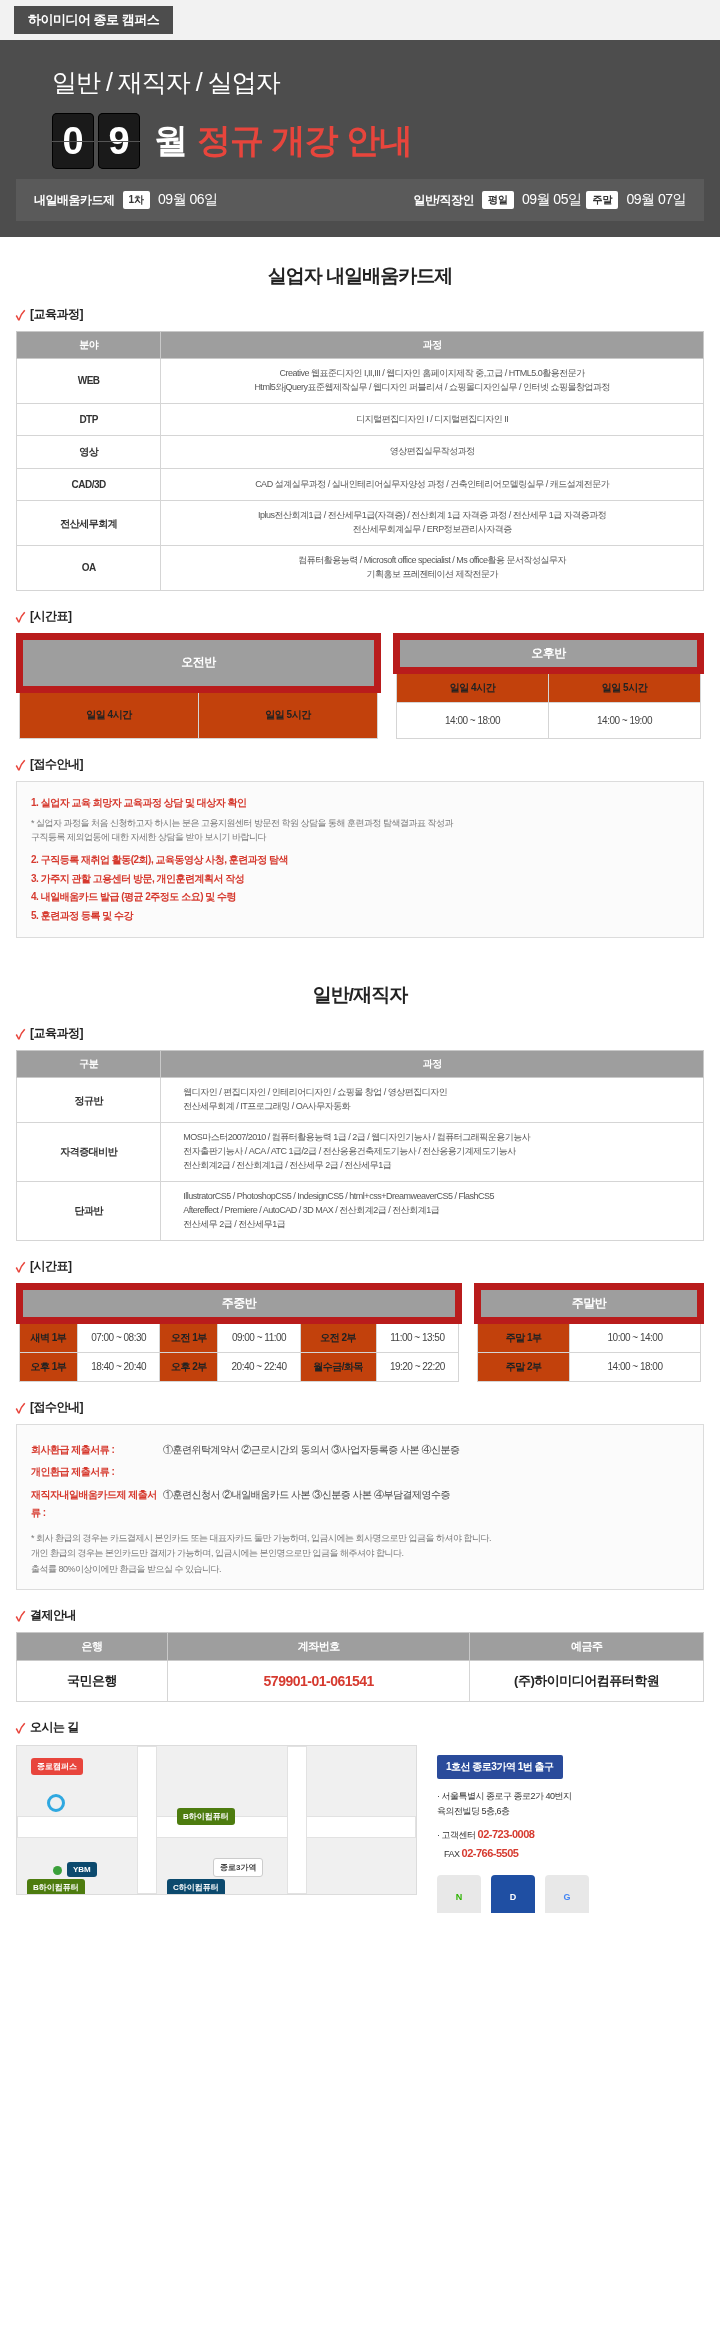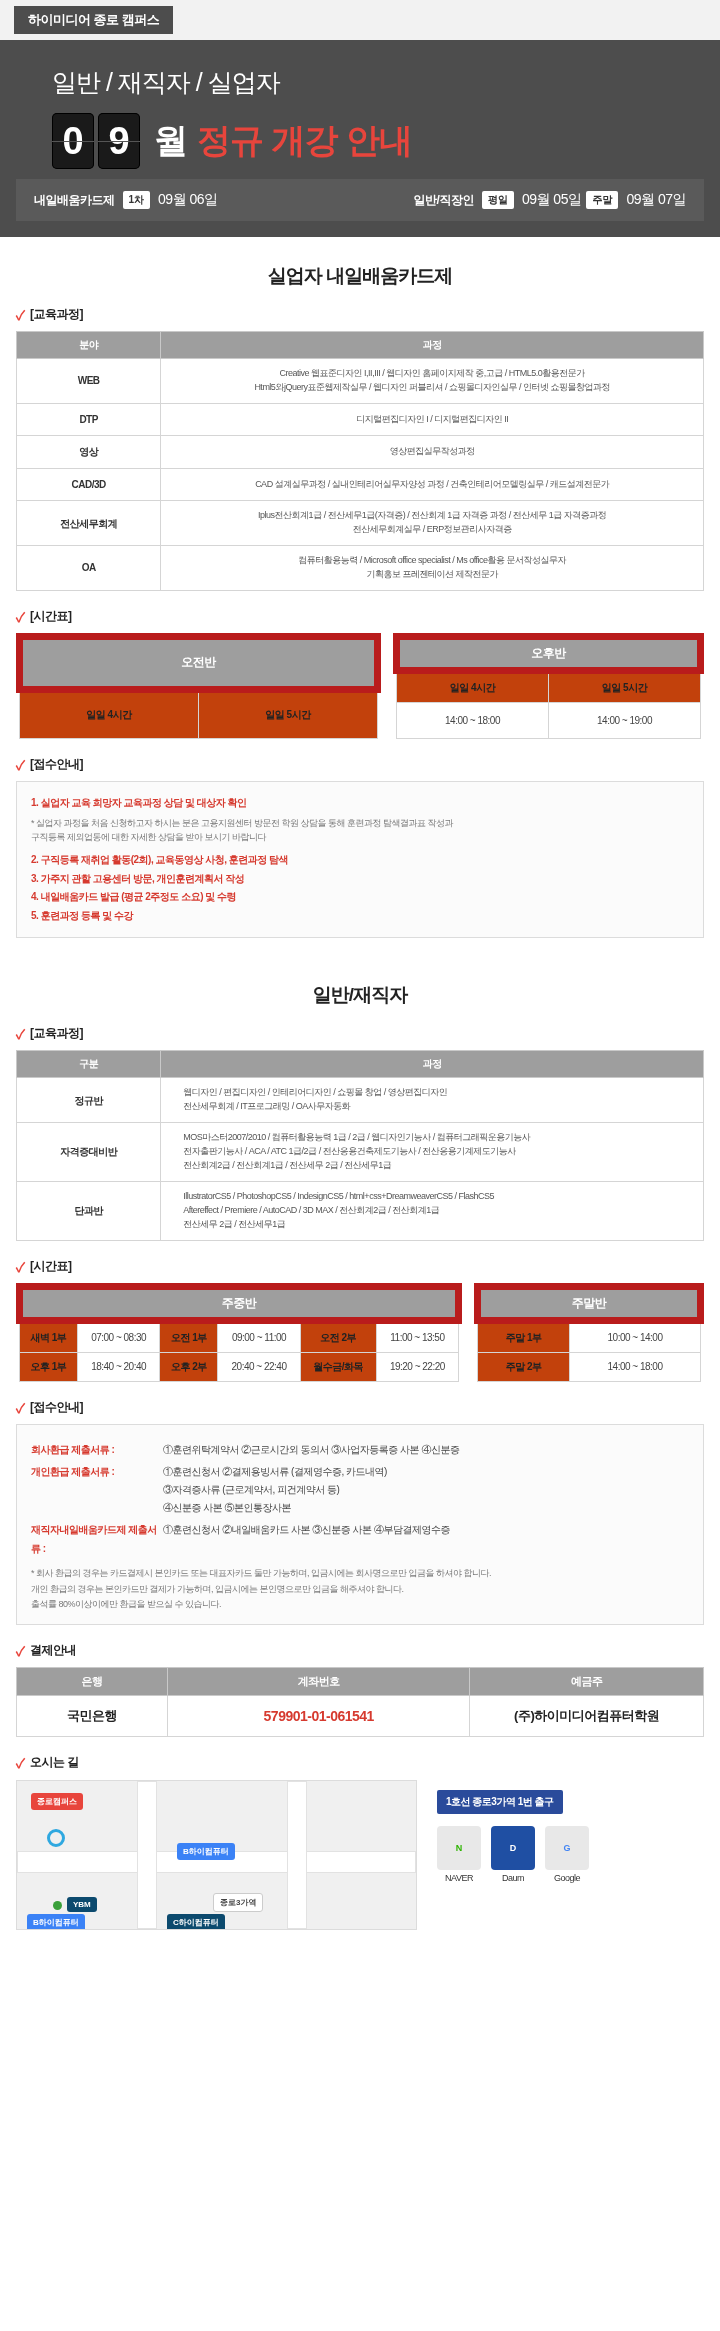--- a/index.html
+++ b/index.html
@@ -223,21 +223,21 @@
   .road {
     position:absolute; background:#ffffff; border:1px solid #e2e2e2;
   }
   .road.h { left:0; right:0; height:22px; }
   .road.v { top:0; bottom:0; width:20px; }
   .tag {
     position:absolute; color:#fff; font-size:8px; font-weight:bold;
     padding:3px 6px; border-radius:3px; white-space:nowrap;
   }
   .tag.red { background:#e8453c; }
-  .tag.blue { background:#3b82f6;text-align:right; }
+  .tag.blue { background:#4d7c0f;text-align:right; }
   .tag.green { background:#0c4a6e; }
   .tag.white { background:#fff; color:#444; border:1px solid #ccc; }
   .circle-mark {
     position:absolute; width:18px; height:18px; border-radius:50%;
     border:3px solid #2fa8e0; background:transparent;
   }
   .dot { position:absolute; width:9px; height:9px; border-radius:50%; background:#3aa03a; }
 
   .info-list { font-size:9px; color:#333; line-height:1.7; letter-spacing:-0.5px; }
   .info-list .ph { color:#d63a2f; font-weight:bold; font-size:11px; }
@@ -480,23 +480,20 @@
       <span class="check">✓</span>
       <span class="label">[접수안내]</span>
     </div>
     <div class="notice">
       <div class="reg-row">
         <div class="reg-key">회사환급 제출서류 :</div>
         <div class="reg-val" style="white-space:pre-line">①훈련위탁계약서 ②근로시간외 동의서 ③사업자등록증 사본 ④신분증</div>
       </div>
       <div class="reg-row">
         <div class="reg-key">개인환급 제출서류 :</div>
-        <div class="reg-val" style="white-space:pre-line">①훈련신청서 ②결제용빙서류 (결제영수증, 카드내역)
-③자격증사류 (근로계약서, 피건계약서 등)
-④신분증 사본 ⑤본인통장사본</div>
       </div>
       <div class="reg-row">
         <div class="reg-key">재직자내일배움카드제 제출서류 :</div>
         <div class="reg-val" style="white-space:pre-line">①훈련신청서 ②내일배움카드 사본 ③신분증 사본 ④부담결제영수증</div>
       </div>
       <div class="foot-note" style="white-space:pre-line">* 회사 환급의 경우는 카드결제시 본인카드 또는 대표자카드 둘만 가능하며, 입금시에는 회사명으로만 입금을 하셔야 합니다.
 개인 환급의 경우는 본인카드만 결제가 가능하며, 입금시에는  본인명으로만 입금을 해주셔야 합니다.
 출석률 80%이상이에만 환급을 받으실 수 있습니다.</div>
     </div>
 
@@ -532,20 +529,32 @@
         <div class="circle-mark" style="left:30px; top:48px;"></div>
         <div class="tag blue" style="left:160px; top:62px;">B하이컴퓨터</div>
         <div class="tag white" style="left:196px; top:112px;">종로3가역</div>
         <div class="dot" style="left:36px; top:120px;"></div>
         <div class="tag green" style="left:50px; top:116px;">YBM</div>
         <div class="tag blue" style="left:10px; top:133px;">B하이컴퓨터</div>
         <div class="tag green" style="left:150px; top:133px;">C하이컴퓨터</div>
       </div>
       <div class="map-right">
         <div class="exit-banner">1호선 종로3가역 1번 출구</div>
+        <div class="info-list" style="margin-top:10px;">
+          <div style="white-space:pre-line">· 서울특별시 종로구 종로2가 40번지
+  육의전빌딩 5층,6층</div>
+          <div style="margin-top:6px;">
+            <span>· 고객센터</span>
+            <span class="ph">02-723-0008</span>
+          </div>
+          <div style="padding-left:7px;">
+            <span>FAX</span>
+            <span class="ph">02-766-5505</span>
+          </div>
+        </div>
         <div class="portals">
           <div class="portal">
             <div class="tile naver">N</div>
             <div class="cap">NAVER</div>
           </div>
           <div class="portal">
             <div class="tile daum">D</div>
             <div class="cap">Daum</div>
           </div>
           <div class="portal">

